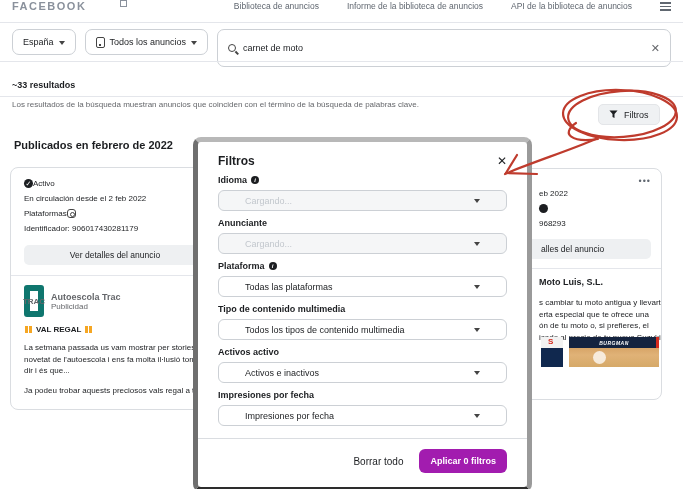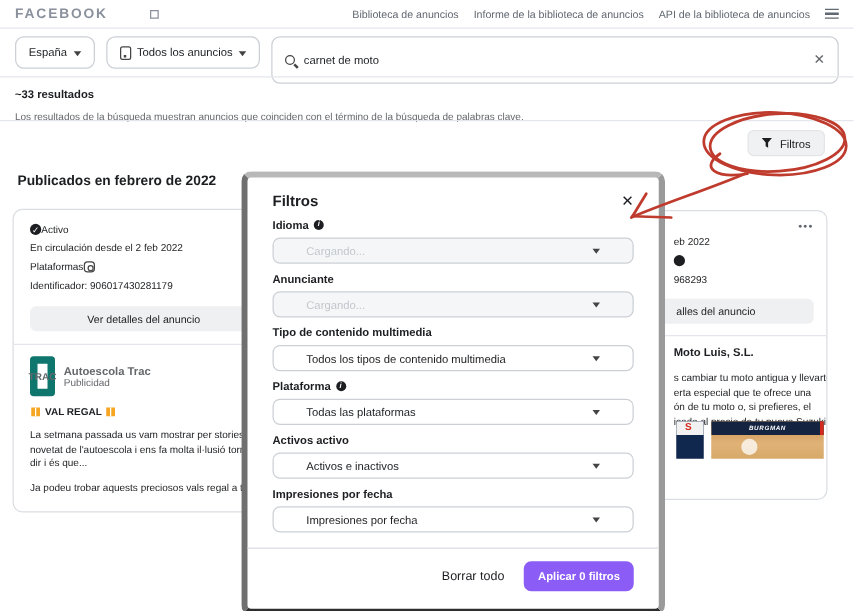--- a/index.html
+++ b/index.html
@@ -3,24 +3,24 @@
 <meta charset="utf-8">
 <style>
   * { margin:0; padding:0; box-sizing:border-box; }
   html,body { background:#fff; }
   #screen {
     position:relative; width:683px; height:489px; overflow:hidden;
     font-family:"Liberation Sans", sans-serif; color:#1c1e21; background:#fff;
   }
   
   .header { position:absolute; top:0; left:0; width:683px; height:23px;
-    display:flex; align-items:center; border-bottom:1px solid #e4e6eb; padding:0 12px; }
+    display:flex; align-items:flex-start; border-bottom:1px solid #e4e6eb; padding:0 12px; }
   .logo { font-size:11px; font-weight:bold; letter-spacing:1.5px; color:#8a919c; }
   .page-icon { width:7px; height:7px; border:1px solid #8a919c; margin-left:34px; }
-  .nav { margin-left:auto; display:flex; align-items:center; gap:12px; }
+  .nav { margin-left:auto; display:flex; align-items:center; gap:28px; }
   .nav a { font-size:8.5px; color:#606770; text-decoration:none; white-space:nowrap; }
   .menu-icon { display:inline-block; width:11px; }
   .menu-icon i { display:block; height:1.5px; background:#606770; margin:2px 0; }
   
   .toolbar { position:absolute; top:29px; left:12px; width:659px; height:26px; display:flex; gap:9px; }
   .pill { display:flex; align-items:center; gap:5px; border:1px solid #ccd0d5; border-radius:7px;
     padding:0 10px; font-size:9px; color:#1c1e21; background:#fff; height:26px; cursor:pointer; }
   .caret { width:0; height:0; border-left:3.5px solid transparent; border-right:3.5px solid transparent;
     border-top:4.5px solid #444; margin-top:1px; }
   .device-icon { width:9px; height:11px; border:1.2px solid #444; border-radius:2px; position:relative; }
@@ -28,21 +28,21 @@
   .searchbox { flex:1; display:flex; align-items:center; gap:7px; border:1px solid #ccd0d5;
     border-radius:7px; padding:0 10px; height:38px; }
   .search-glyph { width:8px; height:8px; border:1.5px solid #444; border-radius:50%; position:relative; flex:0 0 auto; }
   .search-glyph:after { content:""; position:absolute; width:4px; height:1.5px; background:#444;
     transform:rotate(45deg); left:6px; top:7px; }
   .searchbox input { border:none; outline:none; font-size:9px; flex:1; color:#1c1e21;
     font-family:"Liberation Sans", sans-serif; background:transparent; }
   .xmark { color:#65676b; font-size:11px; cursor:pointer; line-height:1; }
   .rule { position:absolute; left:0; width:683px; border-top:1px solid #e4e6eb; }
   
-  .results { position:absolute; top:70px; left:12px; width:659px; }
+  .results { position:absolute; top:80px; left:12px; width:659px; }
   .results b { font-size:9px; display:block; margin-bottom:3px; }
   .results span { font-size:8px; color:#65676b; }
   .filters-btn { position:absolute; top:104px; left:598px; height:21px; display:flex; align-items:center;
     gap:6px; background:#eff1f3; border:1px solid #e3e5e8; border-radius:5px; padding:0 10px;
     font-size:9px; color:#1c1e21; cursor:pointer; z-index:2; }
   .section-title { position:absolute; top:139px; left:14px; font-size:11px; font-weight:bold; }
   
   .card { position:absolute; background:#fff; border:1px solid #dadde1; border-radius:8px; overflow:hidden; }
   .card-left { top:167px; left:10px; width:210px; height:243px; padding:11px 13px; }
   .card-right { top:168px; left:505px; width:157px; height:232px; padding:8px 8px 8px 33px; z-index:1; }
@@ -254,62 +254,62 @@
         <span>Anunciante</span>
       </div>
       <div class="dd disabled">
         <span>Cargando...</span>
         <span class="caret"></span>
       </div>
     </div>
 
     <div class="fgroup">
       <div class="flabel">
+        <span>Plataforma</span>
+        <span class="info-icon">i</span>
+      </div>
+      <div class="dd">
+        <span>Todas las plataformas</span>
+        <span class="caret"></span>
+      </div>
+    </div>
+
+    <div class="fgroup">
+      <div class="flabel">
         <span>Tipo de contenido multimedia</span>
       </div>
       <div class="dd">
         <span>Todos los tipos de contenido multimedia</span>
         <span class="caret"></span>
       </div>
     </div>
 
     <div class="fgroup">
       <div class="flabel">
-        <span>Plataforma</span>
-        <span class="info-icon">i</span>
-      </div>
-      <div class="dd">
-        <span>Todas las plataformas</span>
-        <span class="caret"></span>
-      </div>
-    </div>
-
-    <div class="fgroup">
-      <div class="flabel">
         <span>Activos activo</span>
       </div>
       <div class="dd">
         <span>Activos e inactivos</span>
         <span class="caret"></span>
       </div>
     </div>
 
     <div class="fgroup">
       <div class="flabel">
         <span>Impresiones por fecha</span>
       </div>
       <div class="dd">
         <span>Impresiones por fecha</span>
         <span class="caret"></span>
       </div>
     </div>
 
     <div class="modal-footer">
       <button class="clear-btn">Borrar todo</button>
-      <button class="apply-btn" id="applyBtn" style="background: #8b5cf6;">Aplicar 0 filtros</button>
+      <button class="apply-btn" id="applyBtn" style="background: #a21caf;">Aplicar 0 filtros</button>
     </div>
   </div>
 
   <svg class="annotation" width="683" height="489" viewBox="0 0 683 489">
     <g id="annotGroup" fill="none" stroke-width="2.2" stroke-linecap="round" stroke-linejoin="round" stroke="#bf3b2d">
       <ellipse cx="622" cy="114" rx="54" ry="23" transform="rotate(-4 622 114)"></ellipse>
       <ellipse cx="620" cy="115" rx="57" ry="25" transform="rotate(2 620 115)"></ellipse>
       <path d="M576,123 C560,134 572,143 598,139"></path>
       <path d="M596,139 C568,151 530,163 505,174"></path>
       <path d="M506,173 L517,155"></path>

